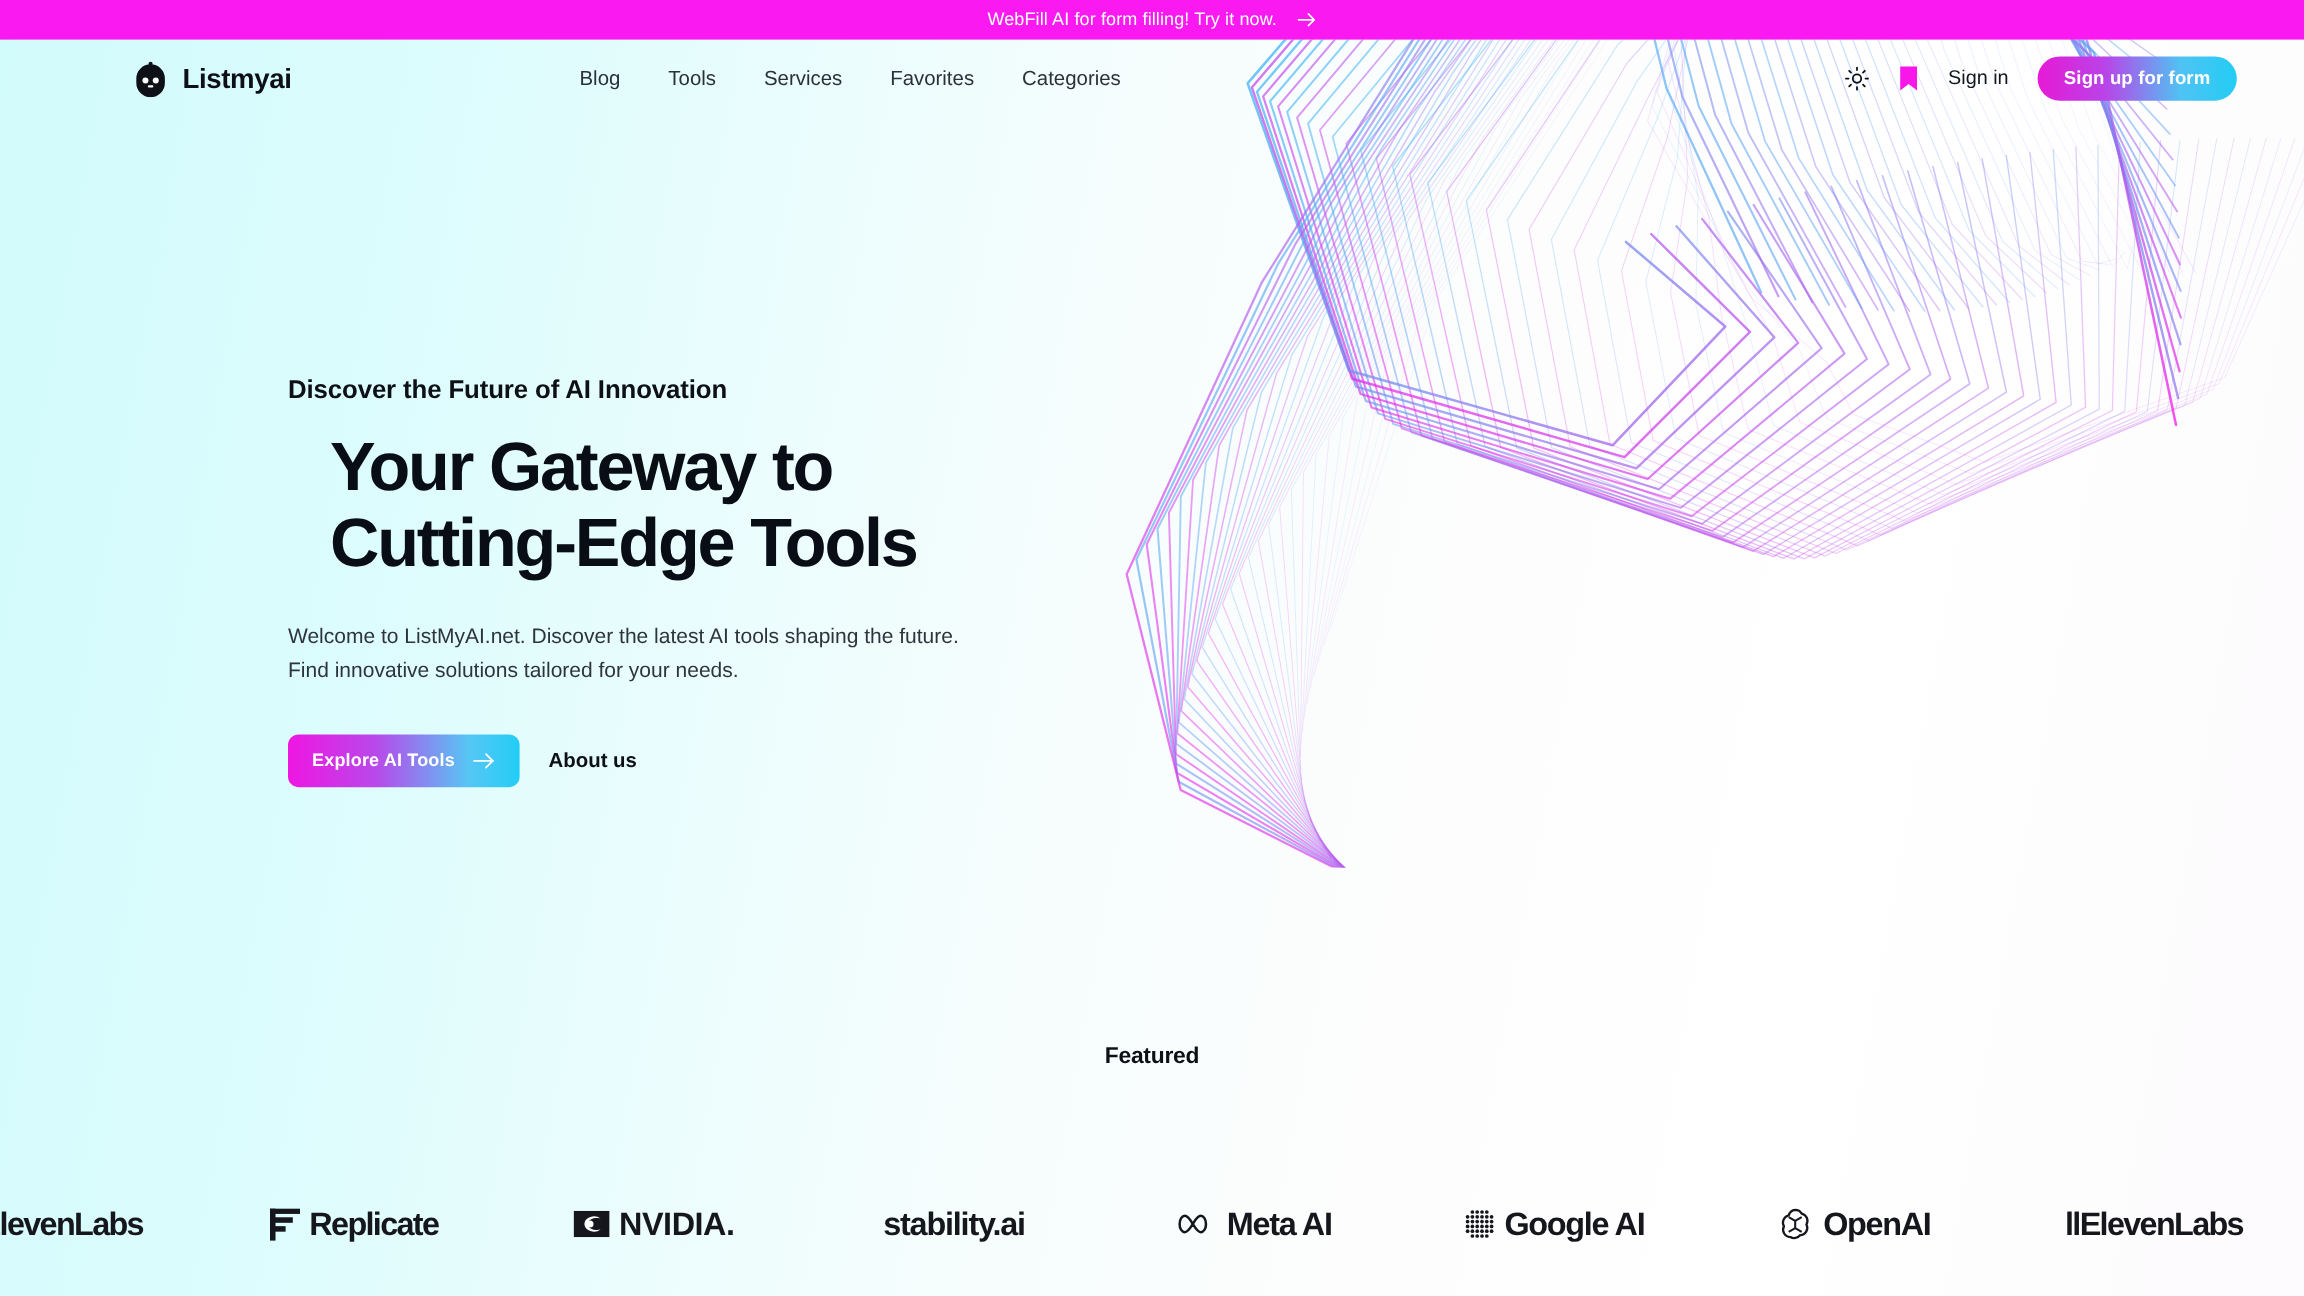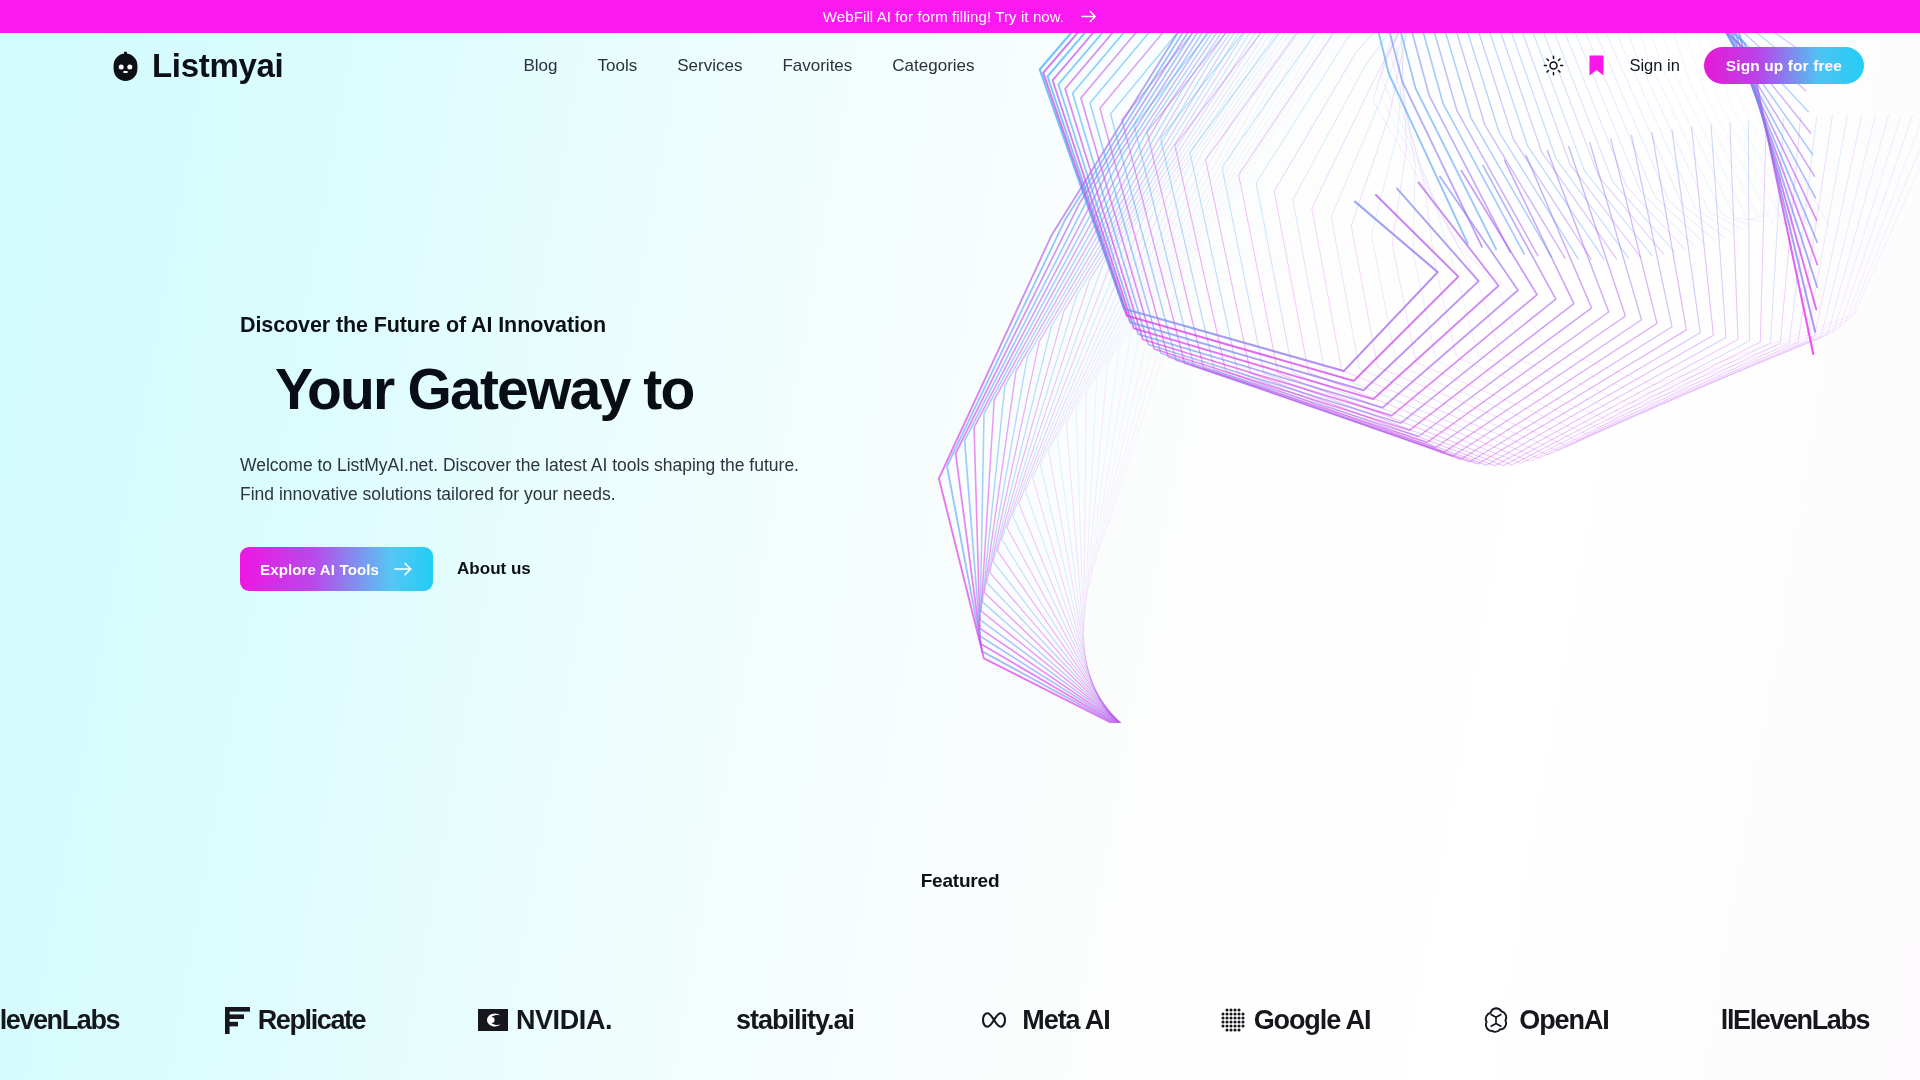--- a/index.html
+++ b/index.html
@@ -62,21 +62,21 @@
   .brand {
     display: flex;
     align-items: center;
     gap: 11px;
     cursor: pointer;
     text-decoration: none;
     color: #0d1117;
   }
   .brand-mark { display: block; }
   .brand-name {
-    font-size: 33px;
+    font-size: 23px;
     font-weight: 700;
     letter-spacing: -0.3px;
     color: #0d1117;
   }
 
   .nav {
     display: flex;
     align-items: center;
     gap: 40px;
     margin-left: 240px;
@@ -376,28 +376,29 @@
             <path d="M10.5 1.3v2.1M10.5 17.6v2.1M1.3 10.5h2.1M17.6 10.5h2.1M4 4l1.5 1.5M15.5 15.5 17 17M17 4l-1.5 1.5M5.5 15.5 4 17"></path>
           </g>
         </svg>
       </button>
       <button class="icon-btn">
         <svg width="17" height="23" viewBox="0 0 17 23" fill="none">
           <path d="M1.5 1.5h14v20l-7-5.6-7 5.6z" fill="#f916e8"></path>
         </svg>
       </button>
       <a class="signin">Sign in</a>
-      <button class="signup">Sign up for free</button>
+      <button class="signup">Sign up for form</button>
     </div>
   </header>
 
   <section class="hero">
     <div class="hero-eyebrow">Discover the Future of AI Innovation</div>
     <h1 class="hero-title">
       <div>Your Gateway to</div>
+      <div>Cutting-Edge Tools</div>
     </h1>
     <div class="hero-sub">
       <div>Welcome to ListMyAI.net. Discover the latest AI tools shaping the future.</div>
       <div>Find innovative solutions tailored for your needs.</div>
     </div>
     <div class="hero-actions">
       <button class="btn-primary">
         <span>Explore AI Tools</span>
         <svg width="19" height="14" viewBox="0 0 19 14" fill="none">
           <path d="M1 7h16M11 1.4 16.6 7 11 12.6" stroke="#ffffff" stroke-width="1.5" stroke-linecap="round" stroke-linejoin="round"></path>

